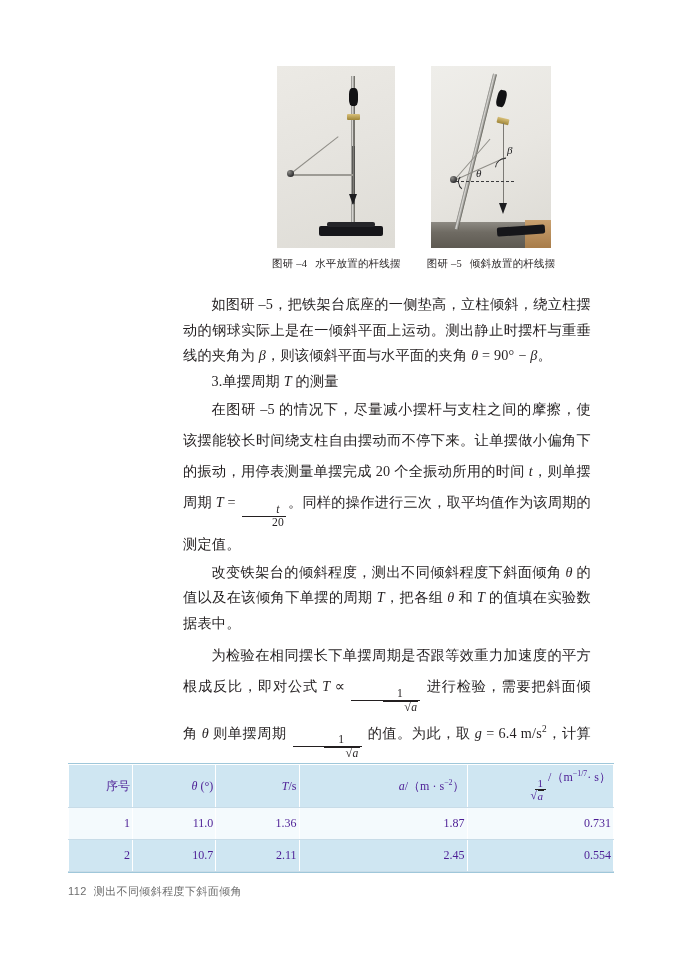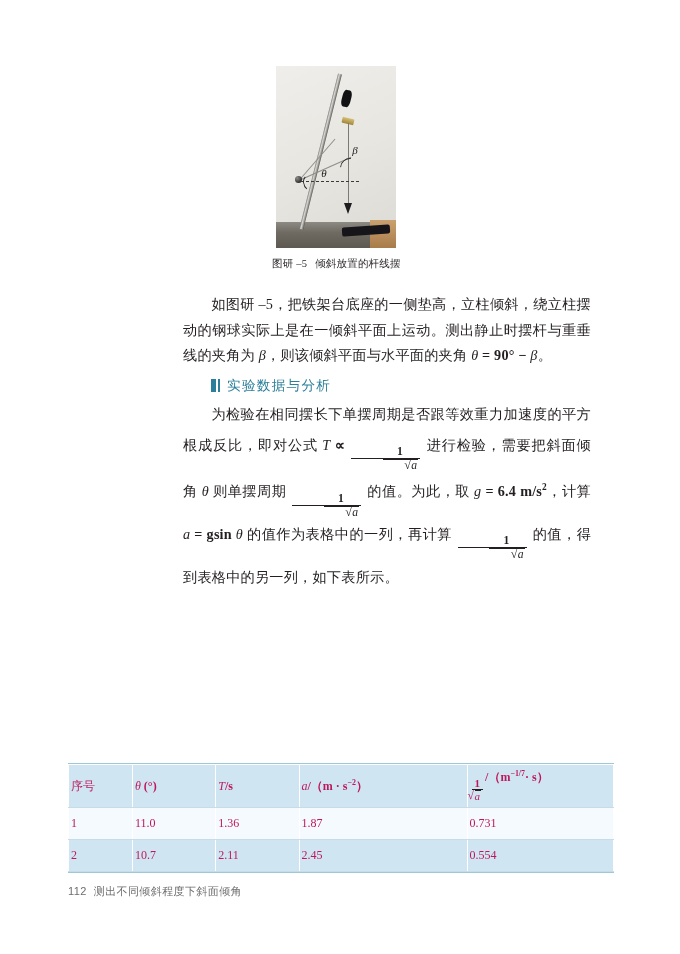--- a/index.html
+++ b/index.html
@@ -152,21 +152,21 @@
     font-size: 14.2px;
     line-height: 25.5px;
     text-align: justify;
     text-justify: inter-ideograph;
     letter-spacing: 0.2px;
   }
   p.para.indent { text-indent: 2em; }
   p.spaced { line-height: 31px; }
 
   .mi { font-style: italic; font-family: "Liberation Serif", serif; }
-  .mn { font-family: "Liberation Serif", serif; font-style: normal; font-weight: bold; }
+  .mn { font-family: "Liberation Serif", serif; font-style: normal; }
 
   
   .frac {
     display: inline-flex;
     flex-direction: column;
     align-items: center;
     vertical-align: -0.48em;
     font-size: 0.82em;
     line-height: 1.04;
     margin: 0 2px;
@@ -221,23 +221,23 @@
     width: 546px;
   }
   table.data {
     width: 100%;
     border-collapse: collapse;
     font-size: 12px;
   }
   table.data th, table.data td {
     border: 1px solid #ffffff;
     border-bottom: 1px solid #c8dce8;
-    text-align: left;
+    text-align: right;
     font-weight: normal;
-    color: #be185d;
+    color: #4c1d95;
   }
   table.data thead th {
     background: #cfe6f2;
     height: 36px;
     padding: 3px 2px;
     border-left: 1px solid #ffffff;
     border-right: 1px solid #ffffff;
   }
   table.data tbody td {
     height: 27px;
@@ -276,20 +276,47 @@
     color: #6d6d6d;
   }
 </style>
 </head>
 <body>
 
 <div class="page">
 
   <div class="figures">
 
+    <div class="figure">
+      <div class="photo p1">
+        <div class="wallA"></div>
+
+        <div class="rod" style="left:74px; top:10px; width:4px; height:150px;"></div>
+
+        <div class="clampBlk" style="left:72px; top:22px; width:9px; height:18px;"></div>
+
+        <div class="clampGold" style="left:70px; top:48px; width:13px; height:6px;"></div>
+
+        <div class="rod" style="left:75px; top:80px; width:3px; height:58px; background:linear-gradient(to right,#4a4a48,#7d7c78,#3c3c3a);"></div>
+
+        <div class="string" style="left:14px; top:107px; width:60px; transform:rotate(-38deg); transform-origin:left center;"></div>
+
+        <div class="string" style="left:14px; top:108px; width:62px; height:2px; background:#9d9b95;"></div>
+        <div class="bob" style="left:10px; top:104px;"></div>
+
+        <div class="plumb" style="left:76px; top:54px; height:76px;"></div>
+        <div class="plumbTip" style="left:72px; top:128px;"></div>
+
+        <div class="base" style="left:42px; top:160px; width:64px; height:10px;"></div>
+        <div class="base" style="left:50px; top:156px; width:48px; height:5px; background:#26262a;"></div>
+      </div>
+      <div class="figcap">
+        <span class="num">图研 –4</span><span>水平放置的杆线摆</span>
+      </div>
+    </div>
 
     <div class="figure">
       <div class="photo p2">
         <div class="wallB"></div>
         <div class="desk"></div>
         <div class="deskWood"></div>
 
         <div class="rod" style="left:62px; top:8px; width:4px; height:160px; transform:rotate(14deg); transform-origin:top center;"></div>
         <div class="clampBlk" style="left:66px; top:24px; width:9px; height:17px; transform:rotate(14deg);"></div>
         <div class="clampGold" style="left:66px; top:52px; width:12px; height:6px; transform:rotate(14deg);"></div>
@@ -315,28 +342,29 @@
         <span class="num">图研 –5</span><span>倾斜放置的杆线摆</span>
       </div>
     </div>
 
   </div>
 
   <div class="col">
 
     <p class="para indent"><span>如图研 –5，把铁架台底座的一侧垫高，立柱倾斜，绕立柱摆动的钢球实际上是在一倾斜平面上运动。测出静止时摆杆与重垂线的夹角为 </span><span class="mi">β</span><span>，则该倾斜平面与水平面的夹角 </span><span class="mi">θ</span><span class="mn"> = 90° − </span><span class="mi">β</span><span>。</span></p>
 
-
-
-
-    <div class="secHead">
-      <span class="barThick"></span>
-      <span class="barThin"></span>
-      <span class="secTitle">实验数据与分析</span>
-    </div>
+    <p class="para" style="text-indent:2em;"><span class="mn">3.</span><span>单摆周期 </span><span class="mi">T</span><span> 的测量</span></p>
+
+    <p class="para indent spaced"><span>在图研 –5 的情况下，尽量减小摆杆与支柱之间的摩擦，使该摆能较长时间绕支柱自由摆动而不停下来。让单摆做小偏角下的振动，用停表测量单摆完成 20 个全振动所用的时间 </span><span class="mi">t</span><span>，则单摆周期 </span><span class="mi">T</span><span class="mn"> = </span><span class="frac">
+          <span class="num mi">t</span>
+          <span class="den mn">20</span>
+        </span><span>。同样的操作进行三次，取平均值作为该周期的测定值。</span></p>
+
+    <p class="para indent"><span>改变铁架台的倾斜程度，测出不同倾斜程度下斜面倾角 </span><span class="mi">θ</span><span> 的值以及在该倾角下单摆的周期 </span><span class="mi">T</span><span>，把各组 </span><span class="mi">θ</span><span> 和 </span><span class="mi">T</span><span> 的值填在实验数据表中。</span></p>
+
 
     <p class="para indent spaced" style="margin-top:4px;"><span>为检验在相同摆长下单摆周期是否跟等效重力加速度的平方根成反比，即对公式 </span><span class="mi">T</span><span class="mn"> ∝ </span><span class="frac">
           <span class="num mn">1</span>
           <span class="den"><span class="sqrt mi">a</span></span>
         </span><span> 进行检验，需要把斜面倾角 </span><span class="mi">θ</span><span> 则单摆周期 </span><span class="frac">
           <span class="num mn">1</span>
           <span class="den"><span class="sqrt mi">a</span></span>
         </span><span> 的值。为此，取 </span><span class="mi">g</span><span class="mn"> = 6.4 m/s</span><sup class="ex mn">2</sup><span>，计算 </span><span class="mi">a</span><span class="mn"> = g</span><span class="mn">sin </span><span class="mi">θ</span><span> 的值作为表格中的一列，再计算 </span><span class="frac">
           <span class="num mn">1</span>
           <span class="den"><span class="sqrt mi">a</span></span>

